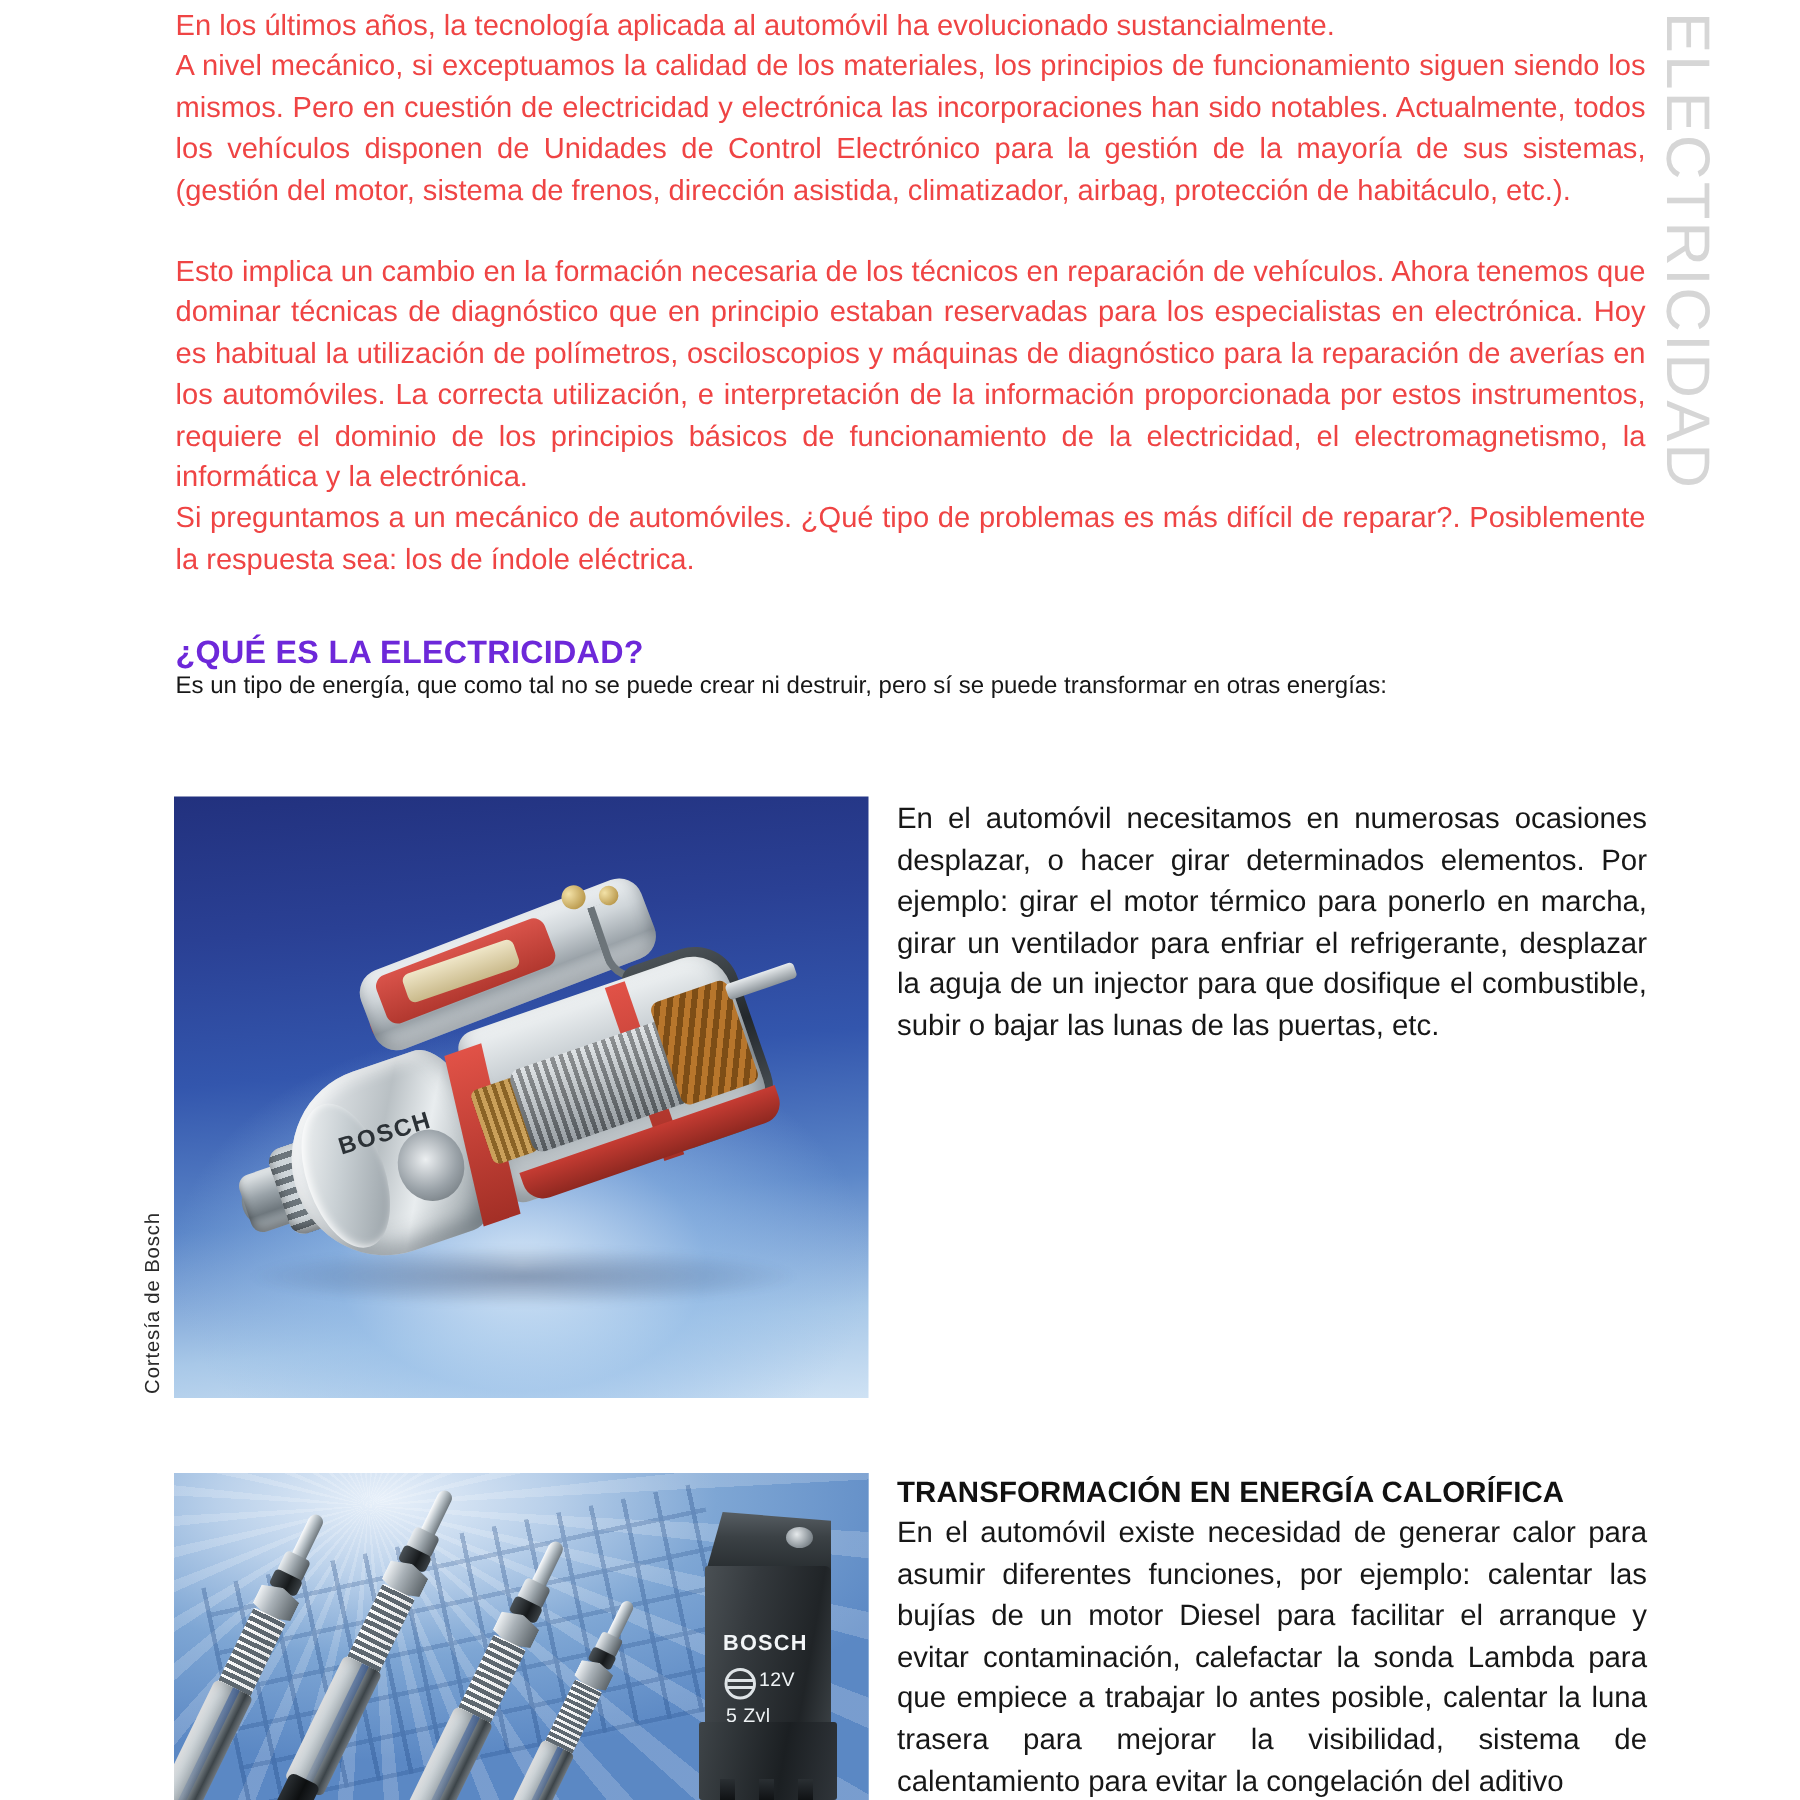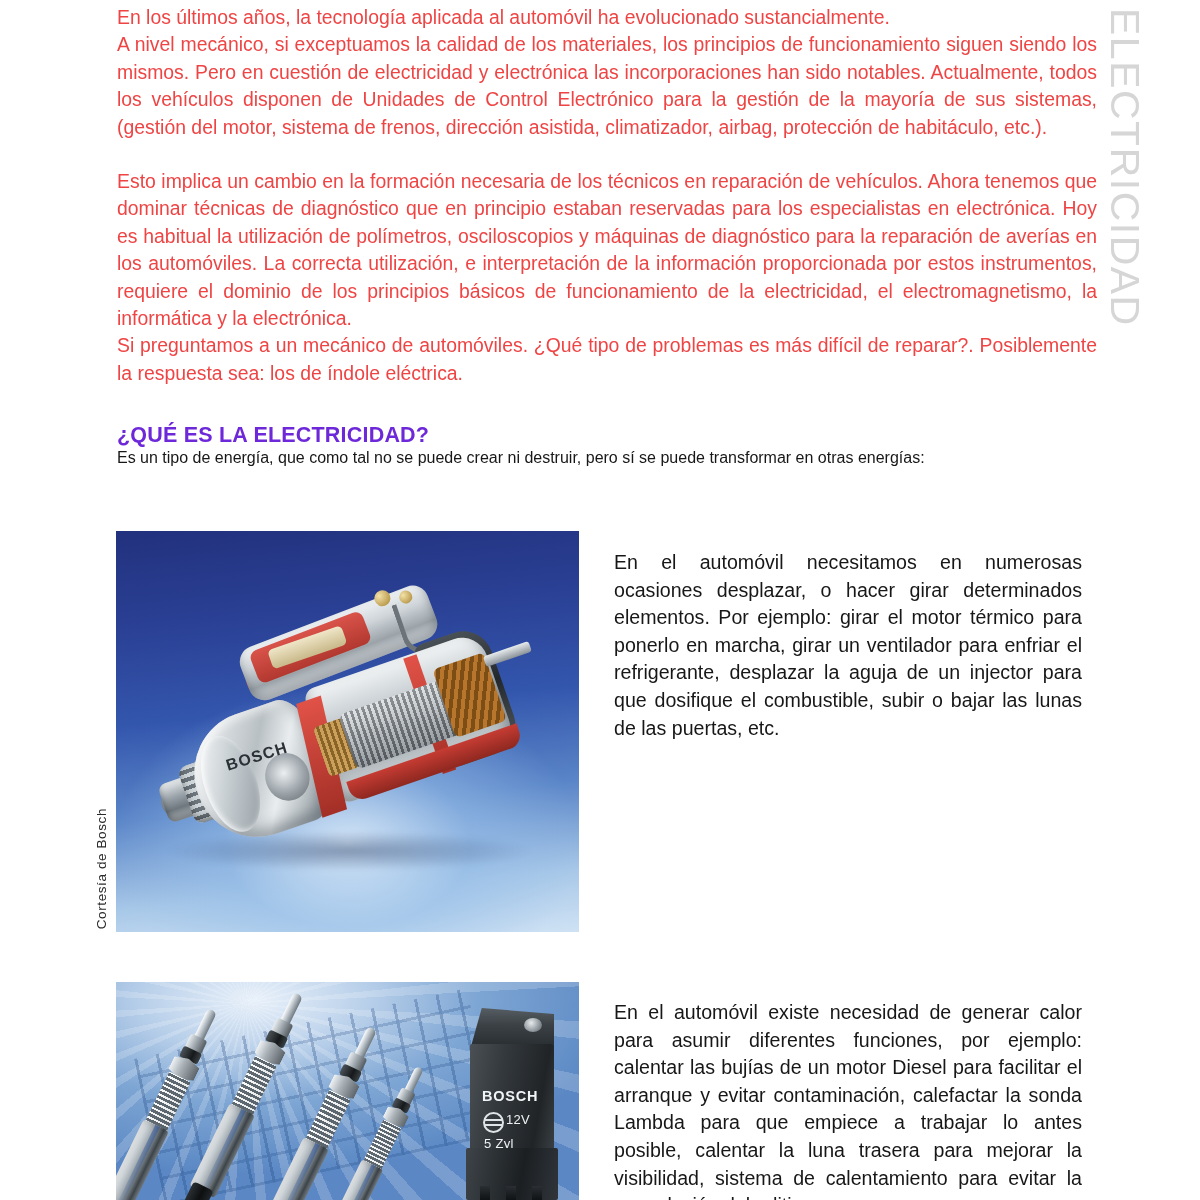--- a/index.html
+++ b/index.html
@@ -92,21 +92,21 @@
     font-weight: bold;
     letter-spacing: 0.1px;
     color: #111;
     margin: 0 0 1px 0;
     line-height: 25px;
   }
   .block-body {
     font-size: 19.6px;
     line-height: 27.6px;
     text-align: justify;
-    margin: 16px;
+    margin: 0;
     color: #171717;
   }
 
   
   #credit {
     position: absolute;
     left: 94px;
     top: 808px;
     transform-origin: left top;
     transform: rotate(-90deg) translateX(-100%);
@@ -501,15 +501,16 @@
     </div>
     <div class="relay-base">
       <div class="relay-pin" style="left:14px;"></div>
       <div class="relay-pin" style="left:40px;"></div>
       <div class="relay-pin" style="left:66px;"></div>
     </div>
   </div>
 </div>
 
 <div class="block-text" style="left:598px; top:983px;">
+  <p class="block-title">TRANSFORMACIÓN EN ENERGÍA CALORÍFICA</p>
   <p class="block-body">En el automóvil existe necesidad de generar calor para asumir diferentes funciones, por ejemplo: calentar las bujías de un motor Diesel para facilitar el arranque y evitar contaminación, calefactar la sonda Lambda para que empiece a trabajar lo antes posible, calentar la luna trasera para mejorar la visibilidad, sistema de calentamiento para evitar la congelación del aditivo</p>
 
 </div>
 
 </body></html>

